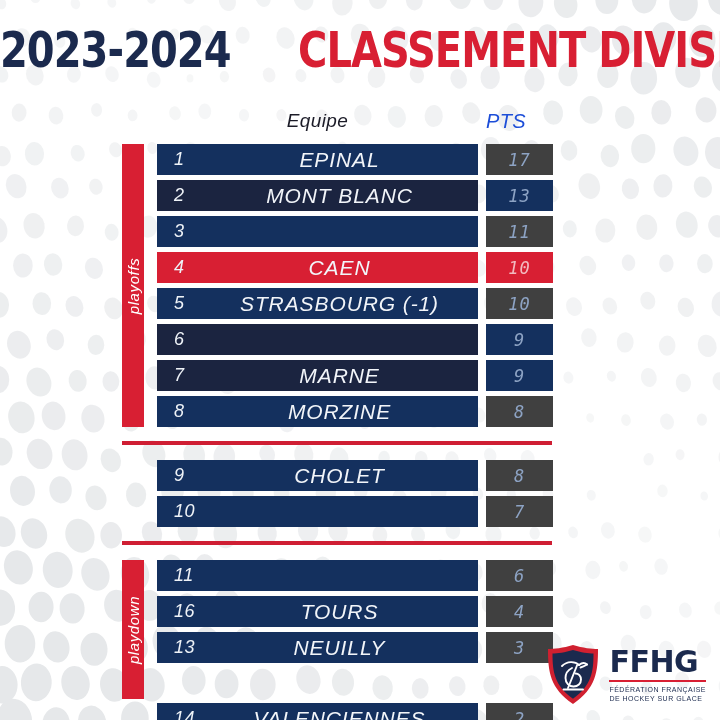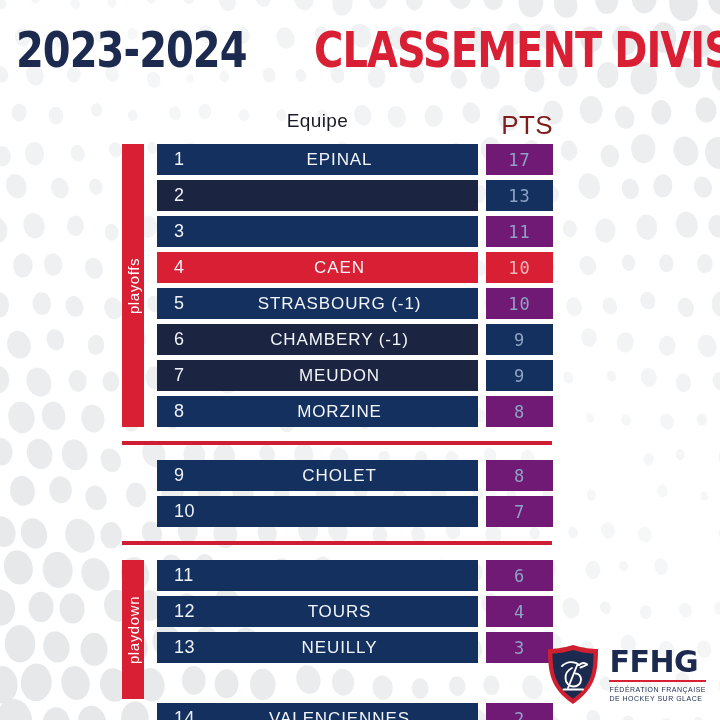--- a/index.html
+++ b/index.html
@@ -27,21 +27,20 @@
   #title-bar {
     position: absolute;
     top: 14px;
     left: 0;
     width: 720px;
     height: 72px;
     z-index: 3;
     display: flex;
     align-items: center;
     justify-content: flex-start;
-    padding-left: 16px;
     box-sizing: border-box;
     white-space: nowrap;
   }
   .title-text {
     font-family: "DejaVu Sans", sans-serif;
     font-weight: bold;
     font-size: 50px;
     line-height: 1;
     letter-spacing: -1.2px;
     transform: scaleX(0.80);
@@ -52,20 +51,21 @@
   #title-main   { color: #d81f33; margin-left: 10px; }
 
   
   #table-wrap {
     position: absolute;
     left: 0;
     top: 0;
     width: 668px;
     height: 720px;
     z-index: 2;
+    font-style: italic;
   }
 
   
   #col-headers {
     position: absolute;
     left: 157px;
     top: 110px;
     width: 396px;
     height: 28px;
   }
@@ -75,23 +75,23 @@
     width: 321px;
     text-align: center;
     font-size: 19px;
     color: #1c1c28;
     letter-spacing: 0.4px;
   }
   #hdr-pts {
     position: absolute;
     right: 0;
     width: 67px;
-    text-align: right;
-    font-size: 26px;
-    color: #7f1d1d;
+    text-align: left;
+    font-size: 20px;
+    color: #1d4ed8;
     letter-spacing: 0.4px;
   }
 
   
   .row {
     position: absolute;
     left: 157px;
     height: 31px;
     width: 396px;
   }
@@ -112,34 +112,34 @@
     position: absolute;
     left: 17px;
     font-size: 18px;
     color: #eef2f7;
     font-weight: 300;
     letter-spacing: 0.5px;
   }
   .team-name {
     width: 100%;
     text-align: center;
-    font-size: 17px;
+    font-size: 21px;
     color: #f2f5f9;
     font-weight: 300;
     letter-spacing: 0.9px;
     padding-left: 44px;
   }
 
   .pts-block {
     position: absolute;
     right: 0;
     top: 0;
     width: 67px;
     height: 31px;
-    background: #701a75;
+    background: #404040;
     display: flex;
     align-items: center;
     justify-content: center;
   }
   .pts-block.alt       { background: #14305e; }
   .pts-block.highlight { background: #d81f33; }
   .pts-val {
     font-family: "DejaVu Sans Mono", monospace;
     font-size: 17px;
     color: #8da3c4;
@@ -627,20 +627,21 @@
           <span class="rank">1</span>
           <span class="team-name">EPINAL</span>
         </div>
         <div class="pts-block ">
           <span class="pts-val">17</span>
         </div>
       </div>
       <div class="row" style="top: 180px;">
         <div class="team-block alt">
           <span class="rank">2</span>
+          <span class="team-name">MONT BLANC</span>
         </div>
         <div class="pts-block alt">
           <span class="pts-val">13</span>
         </div>
       </div>
       <div class="row" style="top: 216px;">
         <div class="team-block ">
           <span class="rank">3</span>
         </div>
         <div class="pts-block ">
@@ -661,30 +662,29 @@
           <span class="rank">5</span>
           <span class="team-name">STRASBOURG (-1)</span>
         </div>
         <div class="pts-block ">
           <span class="pts-val">10</span>
         </div>
       </div>
       <div class="row" style="top: 324px;">
         <div class="team-block alt">
           <span class="rank">6</span>
-          <span class="team-name">CHAMBERY (-1)</span>
         </div>
         <div class="pts-block alt">
           <span class="pts-val">9</span>
         </div>
       </div>
       <div class="row" style="top: 360px;">
         <div class="team-block alt">
           <span class="rank">7</span>
-          <span class="team-name">MEUDON</span>
+          <span class="team-name">MARNE</span>
         </div>
         <div class="pts-block alt">
           <span class="pts-val">9</span>
         </div>
       </div>
       <div class="row" style="top: 396px;">
         <div class="team-block ">
           <span class="rank">8</span>
           <span class="team-name">MORZINE</span>
         </div>
@@ -712,21 +712,21 @@
       <div class="row" style="top: 560px;">
         <div class="team-block ">
           <span class="rank">11</span>
         </div>
         <div class="pts-block ">
           <span class="pts-val">6</span>
         </div>
       </div>
       <div class="row" style="top: 596px;">
         <div class="team-block ">
-          <span class="rank">12</span>
+          <span class="rank">16</span>
           <span class="team-name">TOURS</span>
         </div>
         <div class="pts-block ">
           <span class="pts-val">4</span>
         </div>
       </div>
       <div class="row" style="top: 632px;">
         <div class="team-block ">
           <span class="rank">13</span>
           <span class="team-name">NEUILLY</span>

